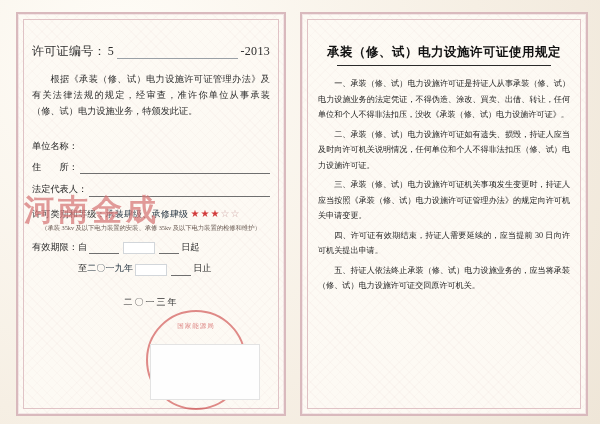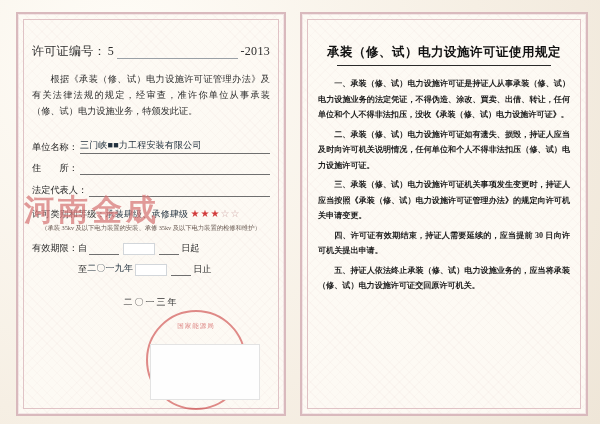--- a/index.html
+++ b/index.html
@@ -225,21 +225,20 @@
     background: #2b2b2b;
     margin: 0 auto 10px auto;
   }
   .r-para {
     font-size: 8.1px;
     line-height: 1.92;
     text-align: justify;
     text-indent: 2em;
     margin: 0 0 4px 0;
     color: #1c1c1c;
-    font-weight: bold;
   }
 </style>
 </head>
 <body>
 
 <div class="page">
 
   <div class="panel panel-left">
     <div class="guilloche"></div>
 
@@ -249,21 +248,20 @@
         <span class="cert-no-label">许可证编号：</span>
         <span class="cert-no-prefix">5</span>
         <span class="blank-line"></span>
         <span class="cert-no-suffix">-2013</span>
       </div>
 
       <p class="para">根据《承装（修、试）电力设施许可证管理办法》及有关法律法规的规定，经审查，准许你单位从事承装（修、试）电力设施业务，特颁发此证。</p>
 
       <div class="field addr-row">
         <span class="field-label">单位名称：</span>
-        <span class="field-val ul typed">三门峡■■力工程安装有限公司</span>
       </div>
 
       <div class="field">
         <span class="field-label">住　　所：</span>
         <span class="field-val ul typed"></span>
       </div>
 
       <div class="field legal-row">
         <span class="field-label">法定代表人：</span>
         <span class="field-val ul typed"></span>

